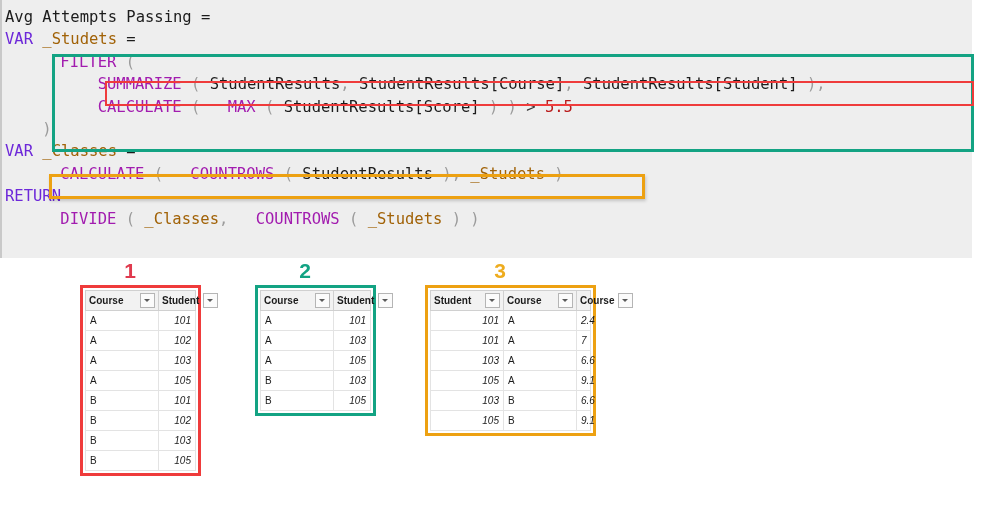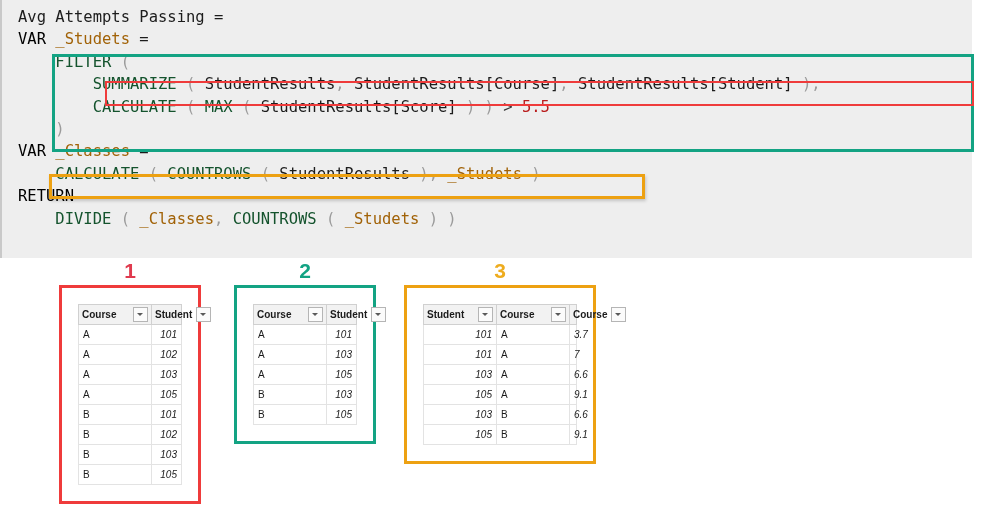--- a/index.html
+++ b/index.html
@@ -22,34 +22,34 @@
     top: 0;
     width: 972px;
     height: 258px;
     background: #eeeeee;
     border-left: 2px solid #c9c9c9;
     box-sizing: border-box;
   }
 
   .code-lines {
     position: absolute;
-    left: 16px;
+    left: 3px;
     top: 6px;
     font-family: "DejaVu Sans Mono", "Liberation Mono", monospace;
     font-size: 15.5px;
     line-height: 22.4px;
     white-space: pre;
     letter-spacing: 0px;
   }
   .ln { height: 22.4px; white-space: pre; }
 
   
   .t-plain  { color: #1c1c1c; }
-  .t-kw     { color: #000000; }      
-  .t-fn     { color: #14532d; }      
+  .t-kw     { color: #6d28d9; }      
+  .t-fn     { color: #a21caf; margin-left: 18px; }      
   .t-var    { color: #a16207; }      
   .t-paren  { color: #9b9b9b; }      
   .t-num    { color: #b91c1c; }      
   .t-op     { color: #3a3a3a; }      
   .t-tbl    { color: #1c1c1c; text-align: right; }      
 
   
   .hl {
     position: absolute;
     box-sizing: border-box;
@@ -87,22 +87,23 @@
     text-align: center;
     font-family: "Liberation Sans", sans-serif;
     font-size: 21px;
     font-weight: bold;
     line-height: 26px;
     height: 26px;
     margin-bottom: 1px;
   }
   .tbl-frame {
     box-sizing: border-box;
-    padding: 16px;
+    padding: 2px;
     background: #ffffff;
+    margin-left: 21px;
   }
   table.grid {
     border-collapse: collapse;
     background: #ffffff;
     table-layout: fixed;
     width: 100%;
   }
   table.grid th {
     background: #f2f2f2;
     border: 1px solid #d0d0d0;
@@ -290,21 +291,21 @@
                   <span>Course</span>
                   <span class="filter-btn"></span>
                 </div>
               </th>
             </tr>
           </thead>
           <tbody>
             <tr>
               <td class="num">101</td>
               <td class="txt">A</td>
-              <td class="num">3.7</td>
+              <td class="num">2.4</td>
             </tr>
             <tr>
               <td class="num">101</td>
               <td class="txt">A</td>
               <td class="num">7</td>
             </tr>
             <tr>
               <td class="num">103</td>
               <td class="txt">A</td>
               <td class="num">6.6</td>

